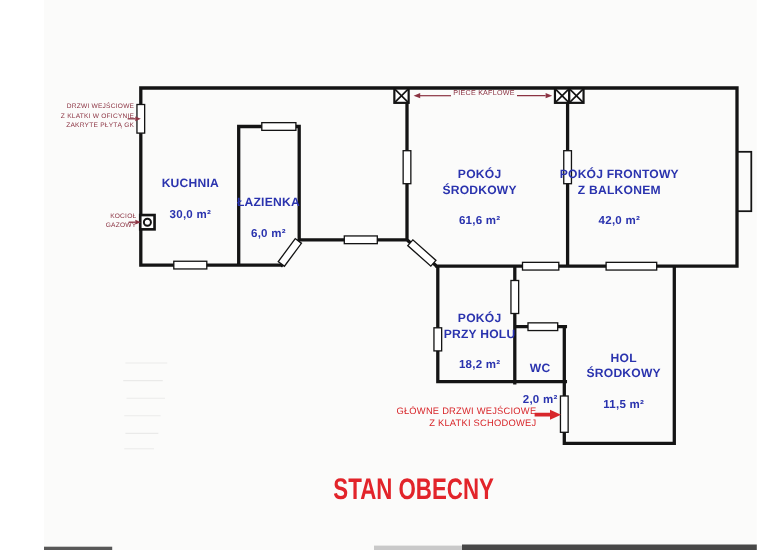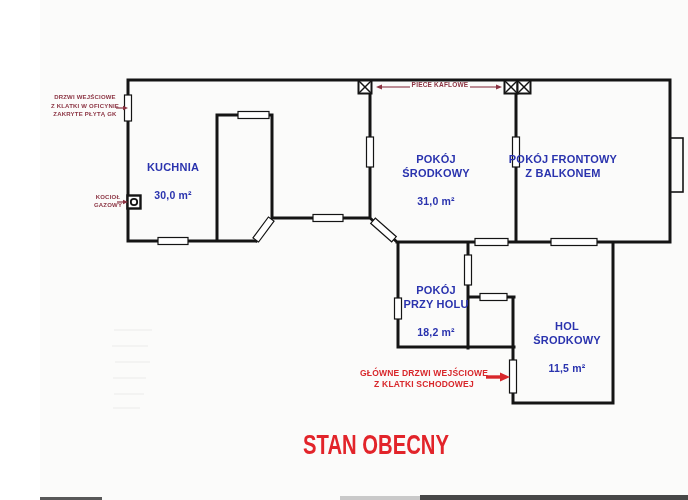--- a/index.html
+++ b/index.html
@@ -10,21 +10,21 @@
     margin-left:40px;
   }
   svg{position:absolute;left:0;top:0;}
   .room-label{
     position:absolute;transform:translateX(-50%);
     color:#2a33ae;font-weight:700;text-align:center;
     white-space:pre-line;font-size:11px;line-height:14px;letter-spacing:.2px;
   }
   .room-area{margin-top:0px;font-size:10.5px;}
   .ann{
-    position:absolute;color:#8b3342;font-weight:700;text-align:center;
+    position:absolute;color:#8b3342;font-weight:400;text-align:right;
     white-space:pre-line;font-size:6px;line-height:8.5px;letter-spacing:.2px;
   }
   .ann-covered{left:8px;top:93px;width:74px;}
   .ann-boiler{left:52px;top:194px;width:32px;line-height:7.5px;}
   .ann-stoves{left:400px;top:81px;transform:translateX(-50%);font-size:6.5px;white-space:nowrap;}
   .ann-balcony{left:665px;top:153px;transform:translateX(-50%);font-size:7px;line-height:11px;}
   .ann-main-door{
     left:384px;top:368px;transform:translateX(-50%);
     color:#d8272b;font-size:8.5px;line-height:10.5px;white-space:pre-line;
   }
@@ -131,39 +131,48 @@
       <rect x="380" y="495" width="308" height="5" fill="#474747"></rect>
       <rect x="0" y="497" width="62" height="3" fill="#585858"></rect>
     </g>
   </svg>
 
   <div class="room-label" style="left:133px;top:146px">
     <div>KUCHNIA</div>
     <div class="room-area">30,0 m²</div>
   </div>
 
+  <div class="room-label" style="left:204px;top:163px">
+    <div>ŁAZIENKA</div>
+    <div class="room-area">6,0 m²</div>
+  </div>
 
 
   <div class="room-label" style="left:396px;top:138px">
     <div>POKÓJ
 ŚRODKOWY</div>
-    <div class="room-area">31,0 m²</div>
+    <div class="room-area">61,6 m²</div>
   </div>
 
   <div class="room-label" style="left:523px;top:138px">
     <div>POKÓJ FRONTOWY
 Z BALKONEM</div>
+    <div class="room-area">42,0 m²</div>
   </div>
 
   <div class="room-label" style="left:396px;top:269px">
     <div>POKÓJ
 PRZY HOLU</div>
     <div class="room-area">18,2 m²</div>
   </div>
 
+  <div class="room-label" style="left:451px;top:314px">
+    <div>WC</div>
+    <div class="room-area">2,0 m²</div>
+  </div>
 
   <div class="room-label" style="left:527px;top:305px">
     <div>HOL
 ŚRODKOWY</div>
     <div class="room-area">11,5 m²</div>
   </div>
 
   <div class="ann ann-covered">DRZWI WEJŚCIOWE
 Z KLATKI W OFICYNIE
 ZAKRYTE PŁYTĄ GK</div>

